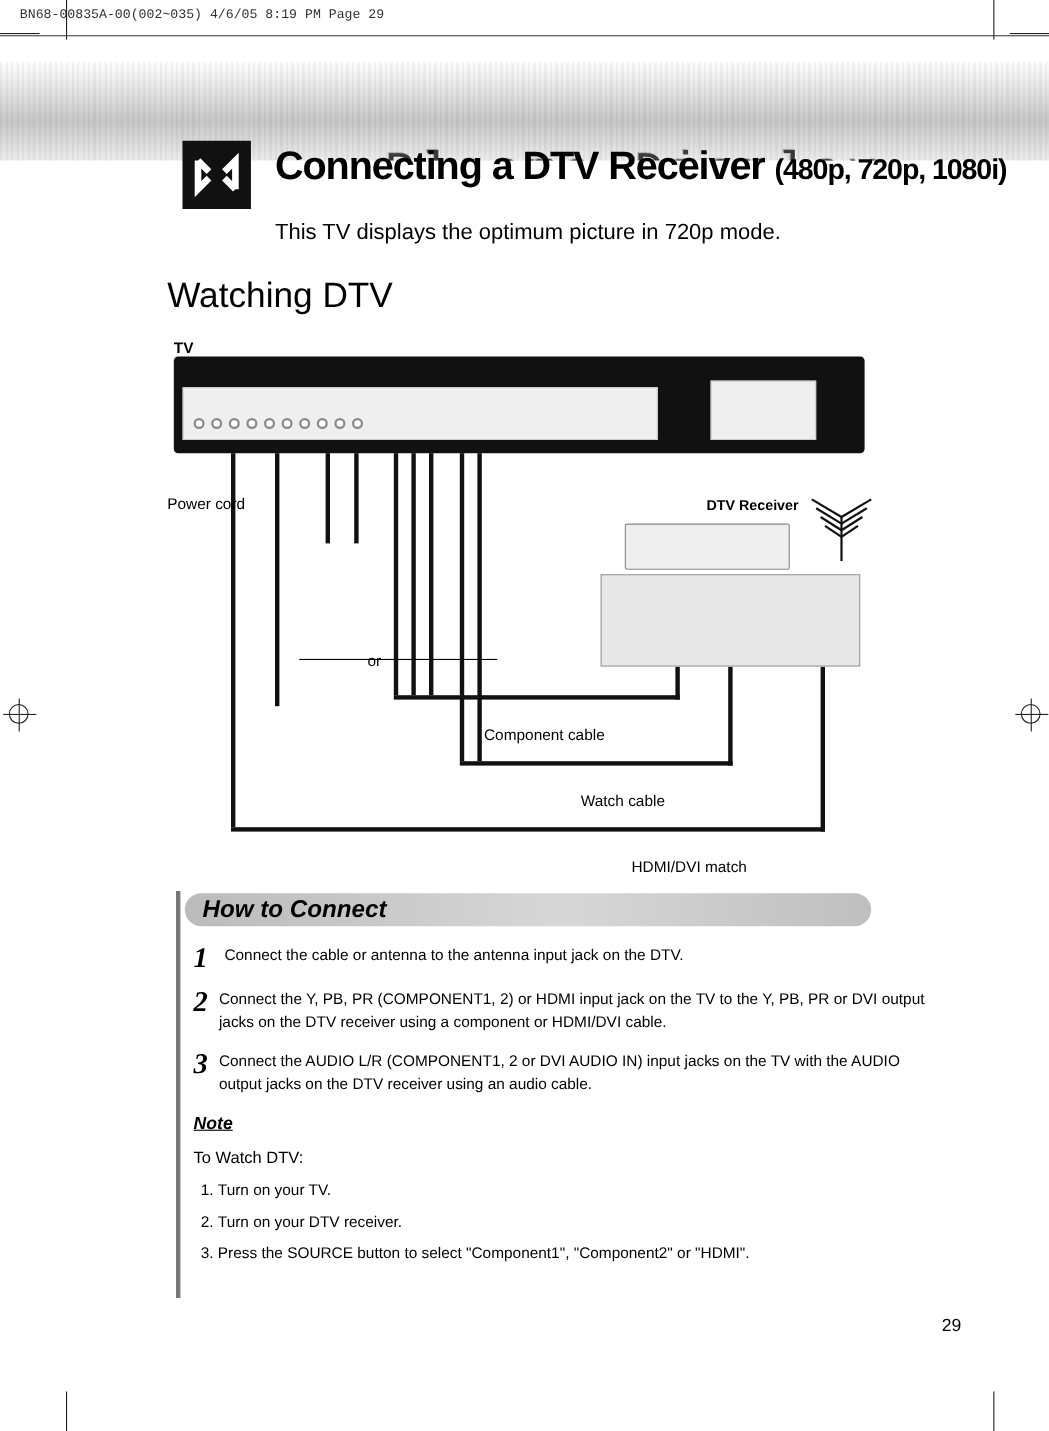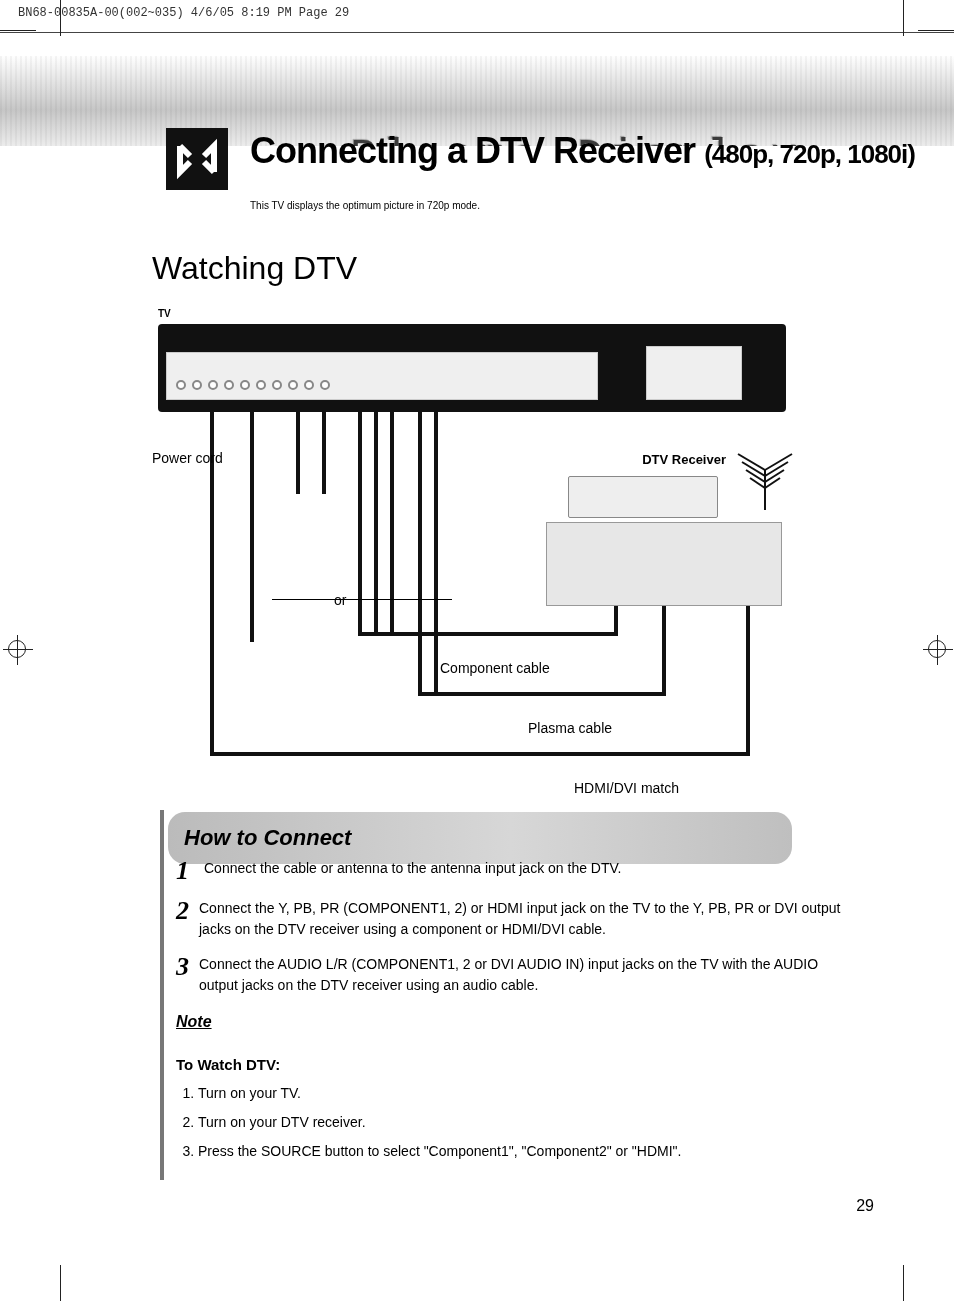--- a/index.html
+++ b/index.html
@@ -55,33 +55,33 @@
       position: absolute;
       left: 250px; top: 130px;
       font-weight: 800;
       font-size: 36px;
       letter-spacing: -1px;
     }
     .main-title .sub { font-size: 26px; font-weight: 700; }
     .subtext {
       position: absolute;
       left: 250px; top: 200px;
-      font-size: 10px;
+      font-size: 20px;
       text-align: center;
     }
     .section-title {
       position: absolute;
       left: 152px; top: 250px;
       font-size: 32px;
       font-weight: 400;
     }
     .tv-label {
       position: absolute;
       left: 158px; top: 308px;
-      font-weight: 700; font-size: 10px; text-align: center;
+      font-weight: 700; font-size: 14px; text-align: center;
     }
     
     .diagram {
       position: absolute;
       left: 158px; top: 324px;
       width: 628px; height: 454px;
     }
     .tv-back {
       position: absolute; left: 0; top: 0;
       width: 628px; height: 88px;
@@ -123,21 +123,21 @@
     .or-rule{position:absolute;left:114px;top:275px;width:180px;height:1px;background:#000}
     .comp-cable-lbl{left:282px;top:336px}
     .audio-cable-lbl{left:370px;top:396px}
     .hdmi-cable-lbl{left:416px;top:456px}
     .dtv-receiver-lbl{right:60px;top:128px;font-weight:700;font-size:13px}
     
     .pill {
       position: absolute;
       left: 168px; top: 812px;
       right: 162px;
-      height: 52px;
+      height: 30px;
       background: linear-gradient(90deg,#bbb 0%,#d7d7d7 55%,#bfbfbf 100%);
       border-radius: 17px;
       display:flex;align-items:center;
       padding-left: 16px;
       font-style: italic;
       font-weight: 700;
       font-size: 22px;
     }
     .left-rule {
       position: absolute;
@@ -151,21 +151,21 @@
       right: 110px;
       font-size: 14px;
       line-height: 1.5;
     }
     .step { display: flex; gap: 10px; margin-bottom: 14px; }
     .step-num { font-family: Georgia, "Times New Roman", serif; font-style: italic; font-weight: 700; font-size: 26px; line-height: 1; width: 18px; }
     .note-hdr {
       font-weight: 700; font-style: italic; text-decoration: underline; font-size: 16px; margin-bottom: 4px;
     }
     .note-line { font-size: 14px; margin-bottom: 10px; }
-    .towatch-hdr { font-weight: 700; font-size: 15px; margin: 20px 0 6px; }
+    .towatch-hdr { font-weight: 400; font-size: 15px; margin: 8px 0 6px; }
     .towatch ol { padding-left: 22px; font-size: 14px; }
     .towatch li { margin-bottom: 8px; }
     .sublines{font-size:14px;margin-left:22px;margin-top:-4px}
     .page-num {
       position: absolute;
       right: 80px; bottom: 86px;
       font-size: 16px;
       margin-top: 15px;
     }
     .crop-marks-v{position:absolute;top:0;bottom:0;left:0;right:0;pointer-events:none}
@@ -242,21 +242,21 @@
   <div class="wire" style="left:260px;top:368px;width:248px;height:4px"></div>
   <div class="wire" style="left:504px;top:282px;width:4px;height:90px"></div>
 
   <div class="wire" style="left:200px;top:308px;width:260px;height:4px"></div>
   <div class="wire" style="left:456px;top:282px;width:4px;height:30px"></div>
 
   <div class="or-rule"></div>
   <div class="diagram-label or-lbl">or</div>
   <div class="diagram-label power-cord-lbl">Power cord</div>
   <div class="diagram-label comp-cable-lbl">Component cable</div>
-  <div class="diagram-label audio-cable-lbl">Plasma cable</div>
+  <div class="diagram-label audio-cable-lbl">Watch cable</div>
   <div class="diagram-label hdmi-cable-lbl">HDMI/DVI match</div>
   <div class="diagram-label dtv-receiver-lbl">DTV Receiver</div>
 
   <div class="receiver-top"></div>
   <div class="receiver-box"></div>
   <div class="antenna">
     <svg width="70" height="60" viewBox="0 0 70 60">
         <g stroke="#111" stroke-width="2" fill="none">
       <path d="M35 58 L35 18"></path>
           <path d="M35 18 L8 2"></path>

